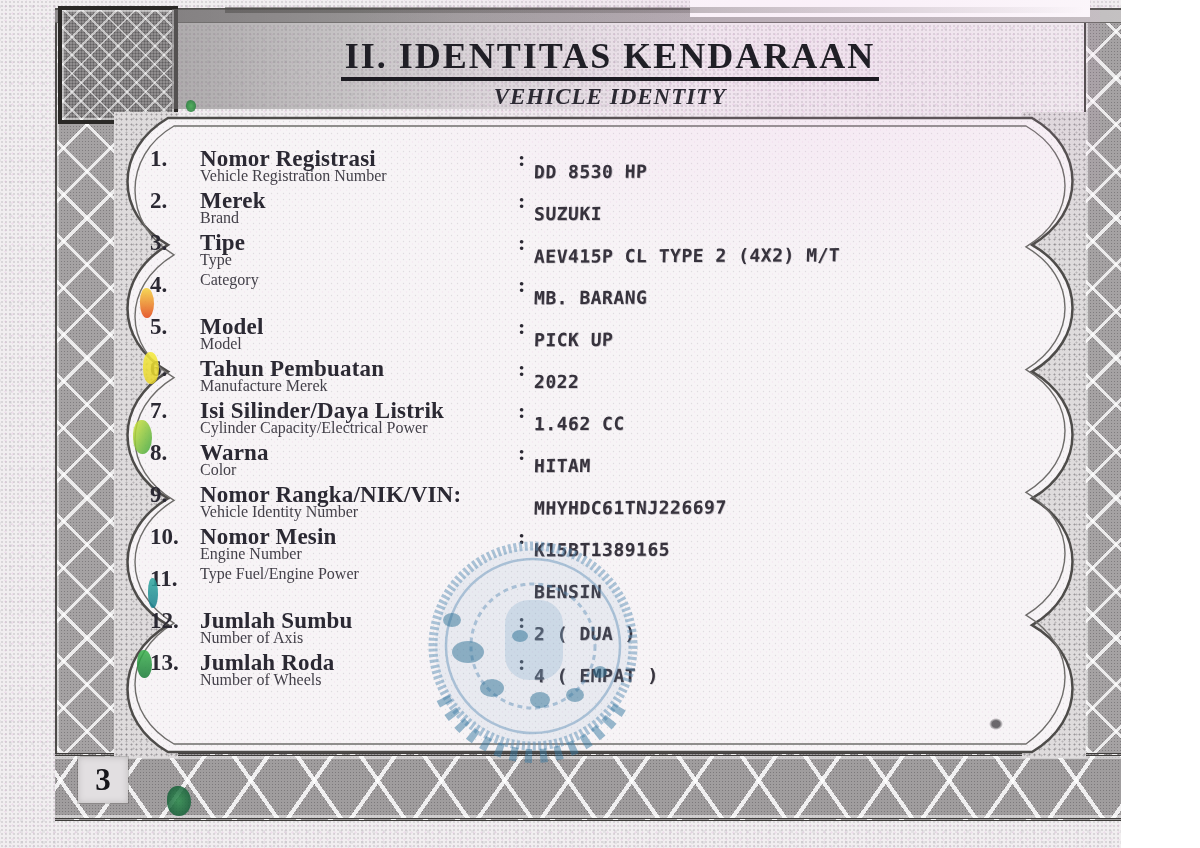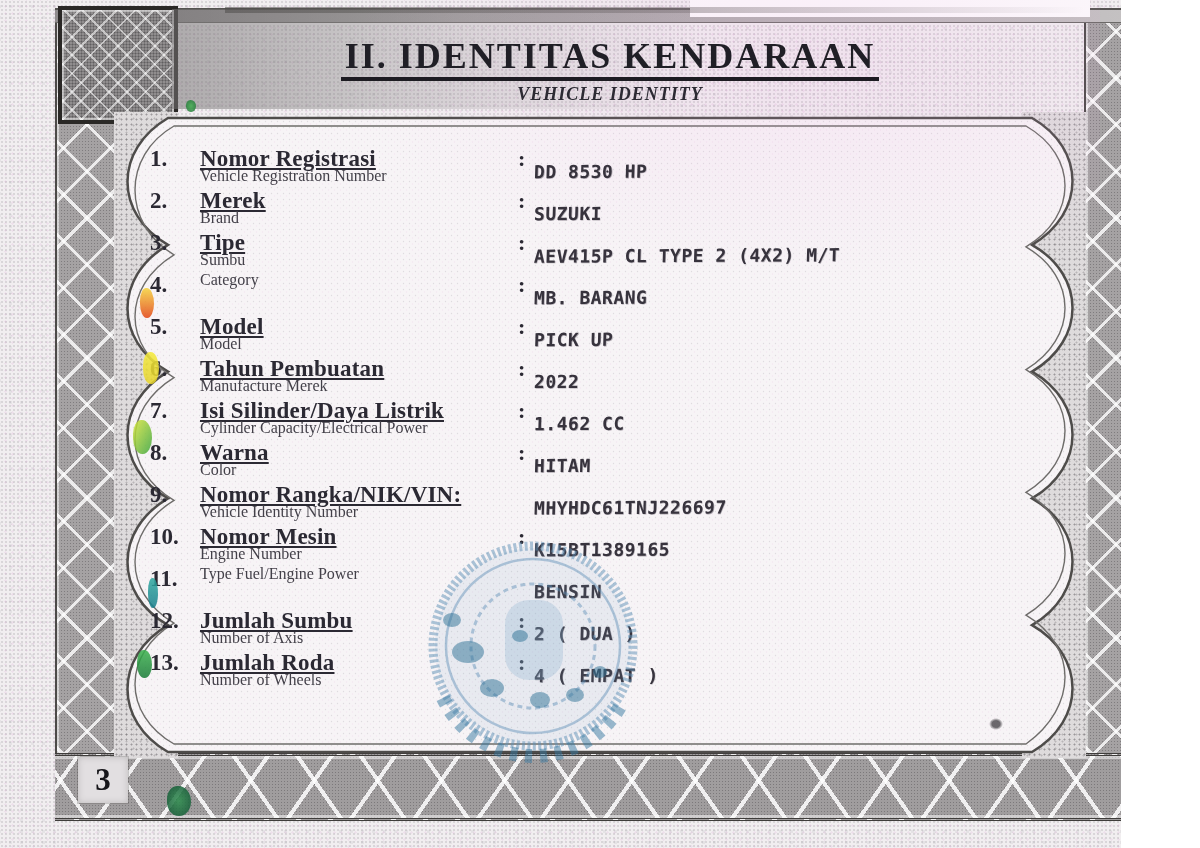--- a/index.html
+++ b/index.html
@@ -69,29 +69,29 @@
                      radial-gradient(rgba(130,127,130,.4) 0.9px, transparent 1.1px);
     background-size:5px 5px,7px 7px;background-position:0 0,2px 3px;}
   .md-left{left:114px;} .md-right{left:1022px;}
 
   .frame-svg{left:0;top:0;width:1200px;height:848px;pointer-events:none;}
 
   
   .title-wrap{left:170px;top:38px;width:880px;text-align:center;}
   .doc-title{display:inline-block;font-weight:bold;font-size:36px;letter-spacing:2px;
     color:#201f26;border-bottom:4px solid #1d1c22;padding:0 4px 1px 4px;line-height:1.05;}
-  .doc-subtitle{margin-top:3px;font-style:italic;font-weight:bold;font-size:18px;
+  .doc-subtitle{margin-top:3px;font-style:italic;font-weight:bold;font-size:23px;
     letter-spacing:1px;color:#2c2a33;}
 
   
   .rows{left:150px;top:148px;width:900px;}
   .row{position:relative;height:42px;}
   .f-no{position:absolute;left:0;top:0;width:48px;font-weight:bold;font-size:23px;line-height:22px;}
   .f-main{position:absolute;left:50px;top:0;width:330px;}
-  .f-label{display:block;font-weight:bold;font-size:23px;line-height:22px;white-space:nowrap;letter-spacing:0.2px;text-decoration:underline;}
+  .f-label{display:block;font-weight:bold;font-size:23px;line-height:22px;white-space:nowrap;letter-spacing:0.2px;}
   .f-sub{display:block;font-size:16px;line-height:11px;color:#434049;white-space:nowrap;}
   .f-colon{position:absolute;left:368px;top:0;font-weight:bold;font-size:22px;line-height:22px;}
   .f-value{position:absolute;left:384px;top:13px;font-family:"DejaVu Sans Mono", monospace;
     font-weight:bold;font-size:18px;letter-spacing:0.5px;color:#37333d;white-space:nowrap;
     transform:skewX(-2deg) rotate(-0.3deg);text-shadow:0.6px 0.6px 0 rgba(45,40,55,.35);}
 
   
   .pageno{left:78px;top:757px;width:50px;height:46px;background:#e2dfe1;
     box-shadow:0 0 0 1px rgba(80,78,76,.25), inset 0 0 6px rgba(120,118,116,.35);
     text-align:center;font-weight:bold;font-size:31px;line-height:46px;color:#161519;}
@@ -192,21 +192,21 @@
         <span class="f-sub">Brand</span>
       </span>
       <span class="f-colon">:</span>
       <span class="f-value">SUZUKI</span>
     </div>
 
     <div class="row">
       <span class="f-no">3.</span>
       <span class="f-main">
         <span class="f-label">Tipe</span>
-        <span class="f-sub">Sumbu</span>
+        <span class="f-sub">Type</span>
       </span>
       <span class="f-colon">:</span>
       <span class="f-value">AEV415P CL TYPE 2 (4X2) M/T</span>
     </div>
 
     <div class="row">
       <span class="f-no">4.</span>
       <span class="f-main">
         <span class="f-sub">Category</span>
       </span>

